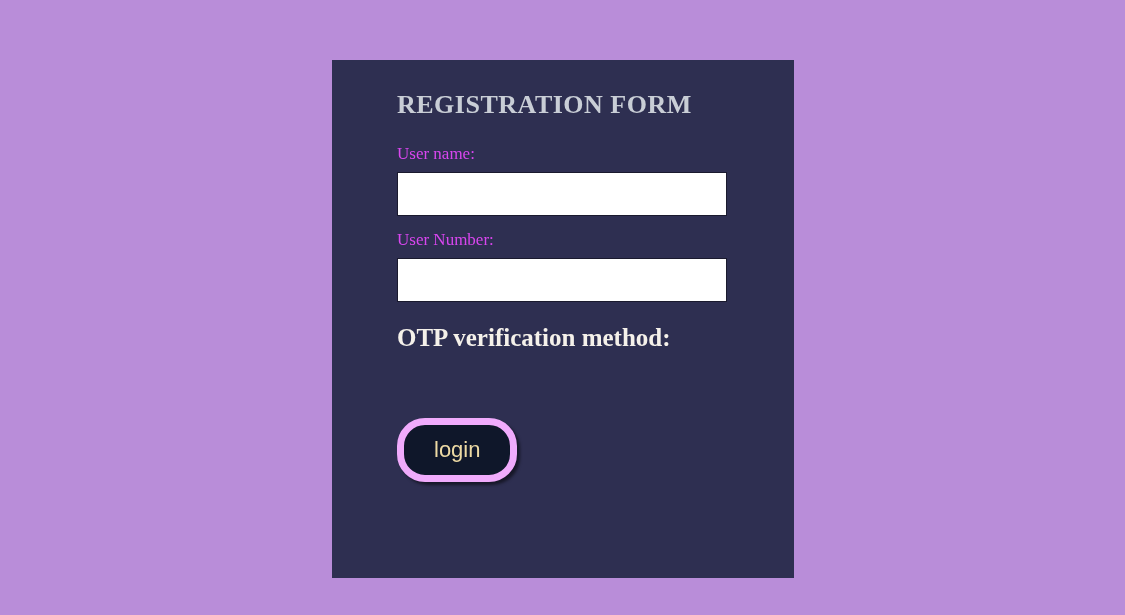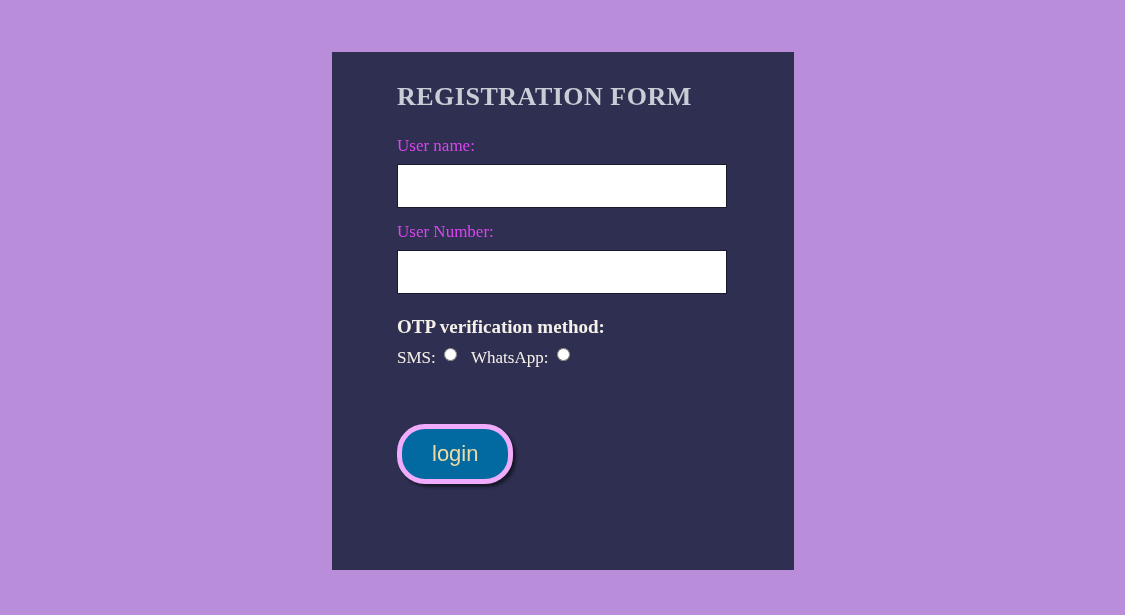--- a/index.html
+++ b/index.html
@@ -10,21 +10,21 @@
     body {
       background-color: #b98dd9;
       font-family: Georgia, 'Times New Roman', serif;
       width: 1125px;
       height: 615px;
       position: relative;
     }
     .form-container {
       position: absolute;
       left: 332px;
-      top: 52px;
+      top: 60px;
       width: 462px;
       height: 518px;
       background-color: #2e2f51;
       padding: 30px 65px 30px 65px;
     }
     .form-title {
       color: #c9ced6;
       font-size: 26px;
       font-weight: bold;
       letter-spacing: 0.5px;
@@ -41,64 +41,58 @@
       height: 44px;
       background-color: #ffffff;
       border: 1px solid #1a1a2e;
       font-size: 16px;
       padding: 6px;
       margin-bottom: 14px;
       display: block;
     }
     .otp-heading {
       color: #f5f1ea;
-      font-size: 19px;
+      font-size: 25px;
       font-weight: bold;
       margin-top: 22px;
       margin-bottom: 10px;
     }
     .radio-row {
       color: #f5f1ea;
       font-size: 17px;
     }
     .radio-row label {
       margin-right: 4px;
     }
     .radio-row input[type="radio"] {
       margin-right: 10px;
       transform: translateY(-2px);
     }
     .login-button {
       margin-top: 56px;
-      background-color: #0369a1;
+      background-color: #0f172a;
       color: #eddaa4;
       font-size: 22px;
       font-family: Arial, sans-serif;
-      border: 5px solid #f0abfc;
+      border: 7px solid #f0abfc;
       border-radius: 28px;
       padding: 12px 30px;
       cursor: pointer;
       box-shadow: 3px 3px 3px rgba(0,0,0,0.5);
     }
   </style>
 </head>
 <body>
 
 <div class="form-container">
   <h1 class="form-title">REGISTRATION FORM</h1>
 
   <label class="field-label">User name:</label>
   <input type="text" class="text-input" value="" style="">
 
   <label class="field-label">User Number:</label>
   <input type="text" class="text-input" value="" style="">
 
   <div class="otp-heading">OTP verification method:</div>
 
-  <div class="radio-row">
-    <label>SMS:</label>
-    <input type="radio" name="otp" style="">
-    <label>WhatsApp:</label>
-    <input type="radio" name="otp" style="">
-  </div>
 
   <button class="login-button">login</button>
 </div>
 
 </body></html>

